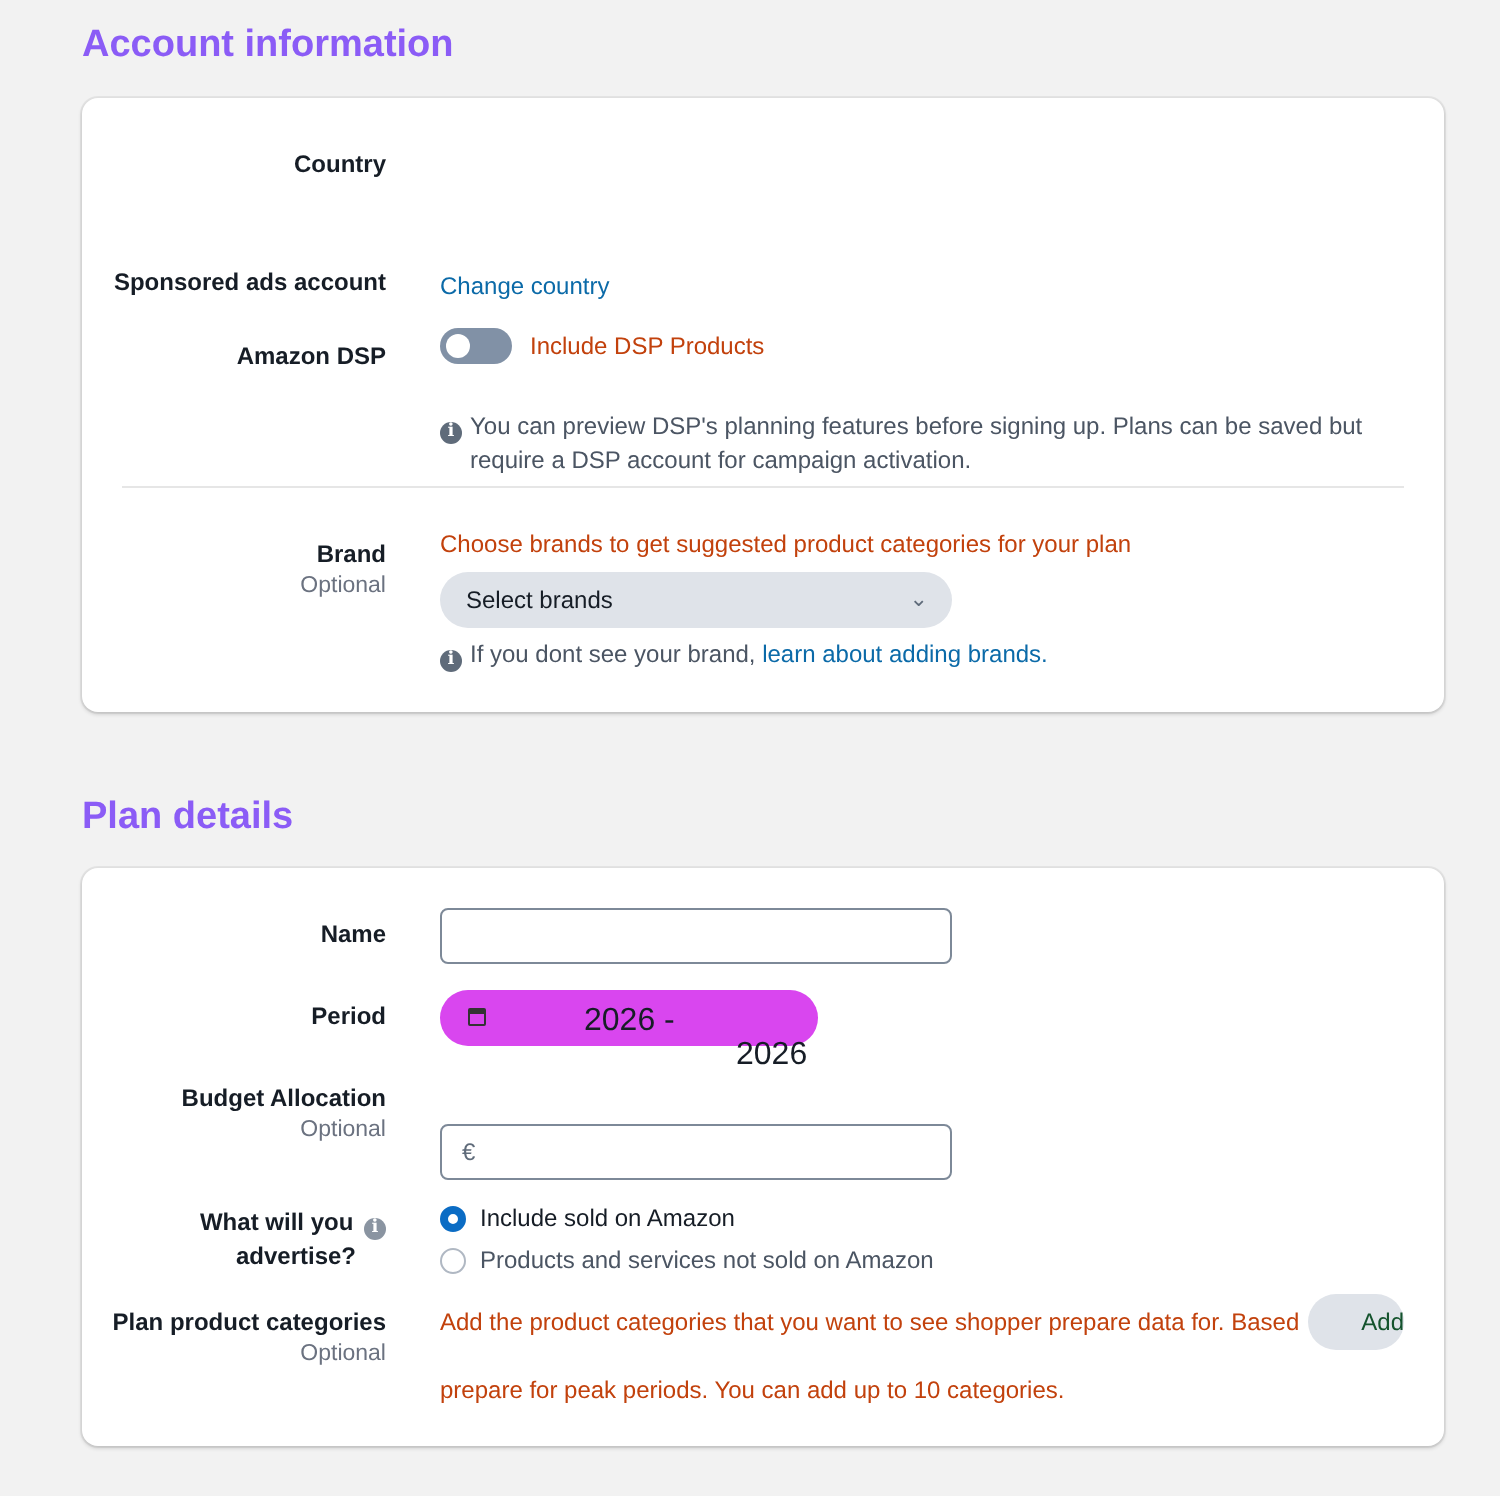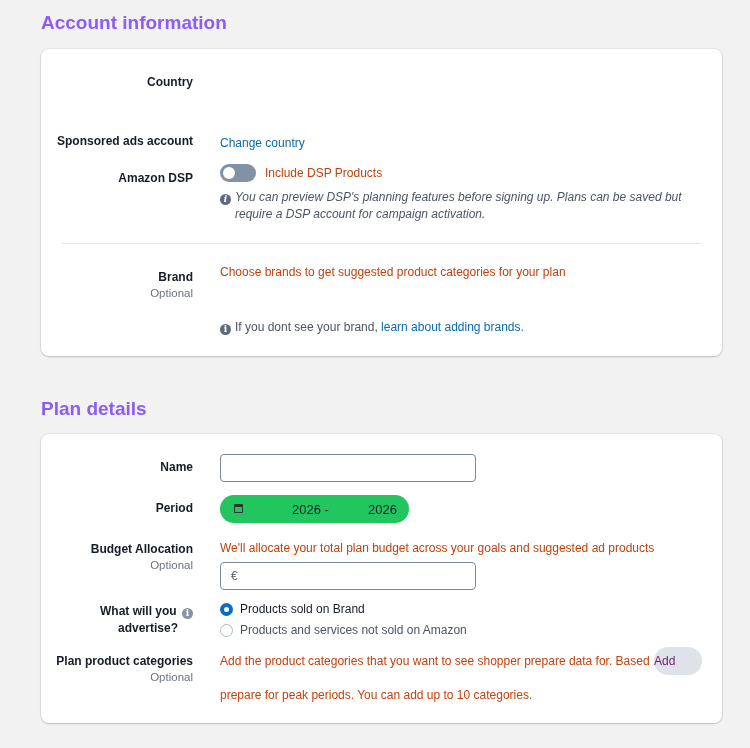--- a/index.html
+++ b/index.html
@@ -12,83 +12,86 @@
   .val { position: absolute; left: 179px; font-size: 12px; color: #c2410c; white-space: nowrap; }
   .link { color: #0b6aa8; cursor: pointer; }
   .toggle { position: absolute; left: 179px; width: 36px; height: 18px; border-radius: 9px; background: #8191a6; }
   .toggle .knob { position: absolute; left: 3px; top: 3px; width: 12px; height: 12px; border-radius: 50%; background: #fff; }
   .info-icon { display: inline-block; width: 11px; height: 11px; border-radius: 50%; background: #5f6b7a; color: #fff; font-size: 9px; line-height: 11px; text-align: center; font-weight: bold; font-family: "DejaVu Serif", serif; vertical-align: -1px; margin-right: 4px; }
   .help { position: absolute; left: 179px; font-size: 12px; color: #4b5563; line-height: 17px; }
   .divider { position: absolute; left: 20px; right: 20px; top: 194px; height: 1px; background: #e6e6e6; }
   .select { position: absolute; left: 179px; width: 256px; height: 28px; border-radius: 14px; background: #dfe3e9; padding-left: 13px; line-height: 28px; font-size: 12px; color: #161d26; cursor: pointer; }
   .select .chev { position: absolute; right: 12px; top: 0; font-size: 11px; color: #5f6b7a; }
   .input { position: absolute; left: 179px; width: 256px; height: 28px; border: 1px solid #7d8998; border-radius: 4px; background: #fff; font-size: 12px; color: #5f6b7a; padding-left: 10px; line-height: 26px; }
-  .period { position: absolute; left: 179px; width: 189px; height: 28px; border-radius: 14px; background: #22c55e; font-size: 13px; }
+  .period { position: absolute; left: 179px; width: 189px; height: 28px; border-radius: 14px; background: #d946ef; font-size: 16px; }
   .period .cal { position: absolute; left: 14px; top: 9px; width: 9px; height: 9px; border: 1.5px solid #333; border-top-width: 3px; border-radius: 1px; }
   .period .from { position: absolute; left: 72px; top: 7px; }
-  .period .to { position: absolute; left: 148px; top: 7px; }
+  .period .to { position: absolute; left: 148px; top: 24px; }
   .radio { position: absolute; left: 179px; display: flex; align-items: center; font-size: 12px; color: #161d26; }
   .radio .dot { width: 13px; height: 13px; border-radius: 50%; border: 1px solid #b0b8c3; margin-right: 7px; background: #fff; }
   .radio .dot.on { border: 4px solid #0b6cc4; }
   .radio.off { color: #4b5563; }
-  .add-btn { position: absolute; left: 613px; width: 48px; height: 28px; border-radius: 14px; background: #dfe3e9; text-align: left; line-height: 28px; font-size: 12px; color: #701a75; cursor: pointer; }
+  .add-btn { position: absolute; left: 613px; width: 48px; height: 28px; border-radius: 14px; background: #dfe3e9; text-align: right; line-height: 28px; font-size: 12px; color: #14532d; cursor: pointer; }
 </style>
 </head>
 <body>
 
 <h2 class="section-title" style="top:12px;">Account information</h2>
 
 <div class="card" style="top:49px; height:307px;">
   <div class="lbl" style="top:26px;">Country</div>
   <div class="val link" style="top:55px;margin-top:32px;">Change country</div>
   <div class="lbl" style="top:85px;">Sponsored ads account</div>
   <div class="lbl" style="top:122px;">Amazon DSP</div>
   <div class="toggle" style="top:115px;">
     <div class="knob"></div>
   </div>
   <div class="val" style="left:224px; top:117px;">Include DSP Products</div>
-  <div class="help" style="top:140px;font-style:italic;">
+  <div class="help" style="top:156px;">
     <span class="info-icon">i</span><span>You can preview DSP's planning features before signing up. Plans can be saved but</span><br>
     <span style="padding-left:15px;">require a DSP account for campaign activation.</span>
   </div>
   <div class="divider"></div>
   <div class="lbl" style="top:221px;margin-left:32px;">Brand</div>
   <div class="opt" style="top:238px;">Optional</div>
   <div class="val" style="top:216px;">Choose brands to get suggested product categories for your plan</div>
+  <div class="select" style="top:237px;">
+    <span>Select brands</span>
+    <span class="chev">⌄</span>
+  </div>
   <div class="help" style="top:270px;">
     <span class="info-icon">i</span><span>If you dont see your brand, </span><span class="link">learn about adding brands.</span>
   </div>
 </div>
 
 <h2 class="section-title" style="top:398px;">Plan details</h2>
 
 <div class="card" style="top:434px; height:289px;">
   <div class="lbl" style="top:26px;">Name</div>
   <div class="input" style="top:20px;"></div>
 
   <div class="lbl" style="top:67px;">Period</div>
   <div class="period" style="top:61px;">
     <span class="cal"></span>
     <span class="from">2026 -</span>
     <span class="to">2026</span>
   </div>
 
   <div class="lbl" style="top:108px;">Budget Allocation</div>
   <div class="opt" style="top:125px;">Optional</div>
-  <div class="val" style="top:107px;">We'll allocate your total plan budget across your goals and suggested ad products</div>
   <div class="input" style="top:128px;">€</div>
 
   <div class="lbl" style="top:169px; line-height:17px;">
     <span>What will you</span>
     <span class="info-icon" style="margin:0 0 0 2px; background:#8a94a1;">i</span><br>
     <span style="padding-right:15px;">advertise?</span>
   </div>
   <div class="radio" style="top:168px;">
     <span class="dot on"></span>
-    <span>Products sold on Brand</span>
+    <span>Include sold on Amazon</span>
   </div>
   <div class="radio off" style="top:189px;">
     <span class="dot"></span>
     <span>Products and services not sold on Amazon</span>
   </div>
 
   <div class="lbl" style="top:220px;">Plan product categories</div>
   <div class="opt" style="top:237px;">Optional</div>
   <div class="val" style="top:219px; line-height:17px;">
     <span>Add the product categories that you want to see shopper prepare data for. Based</span><br>

